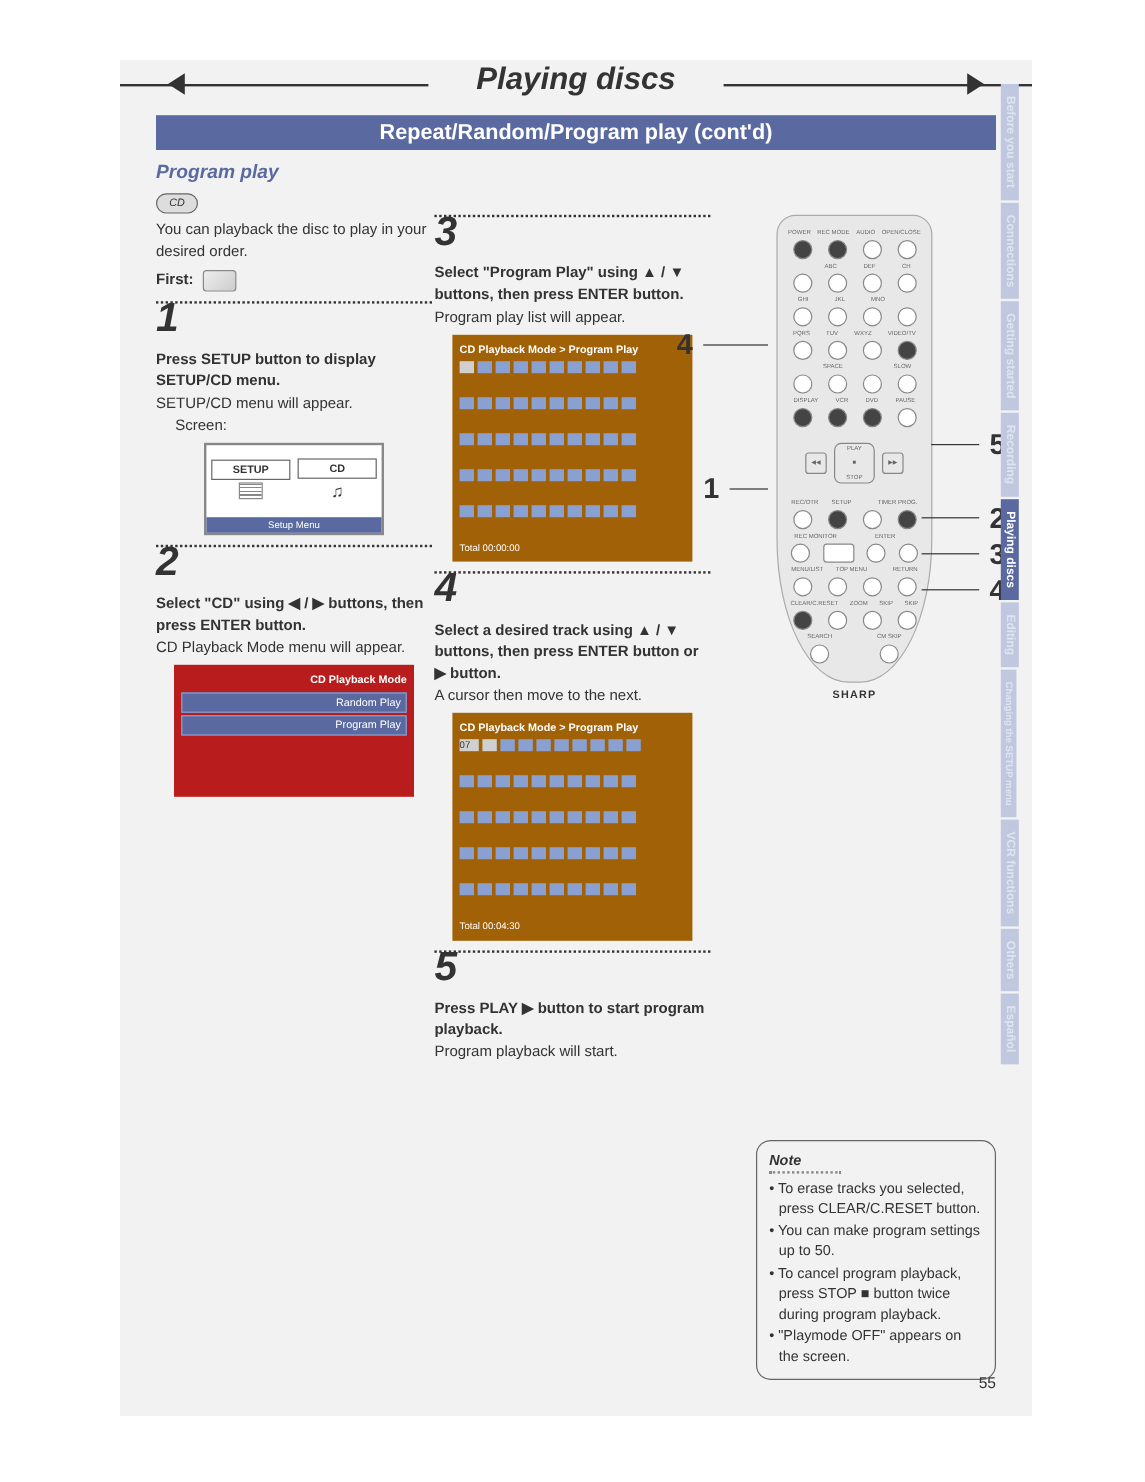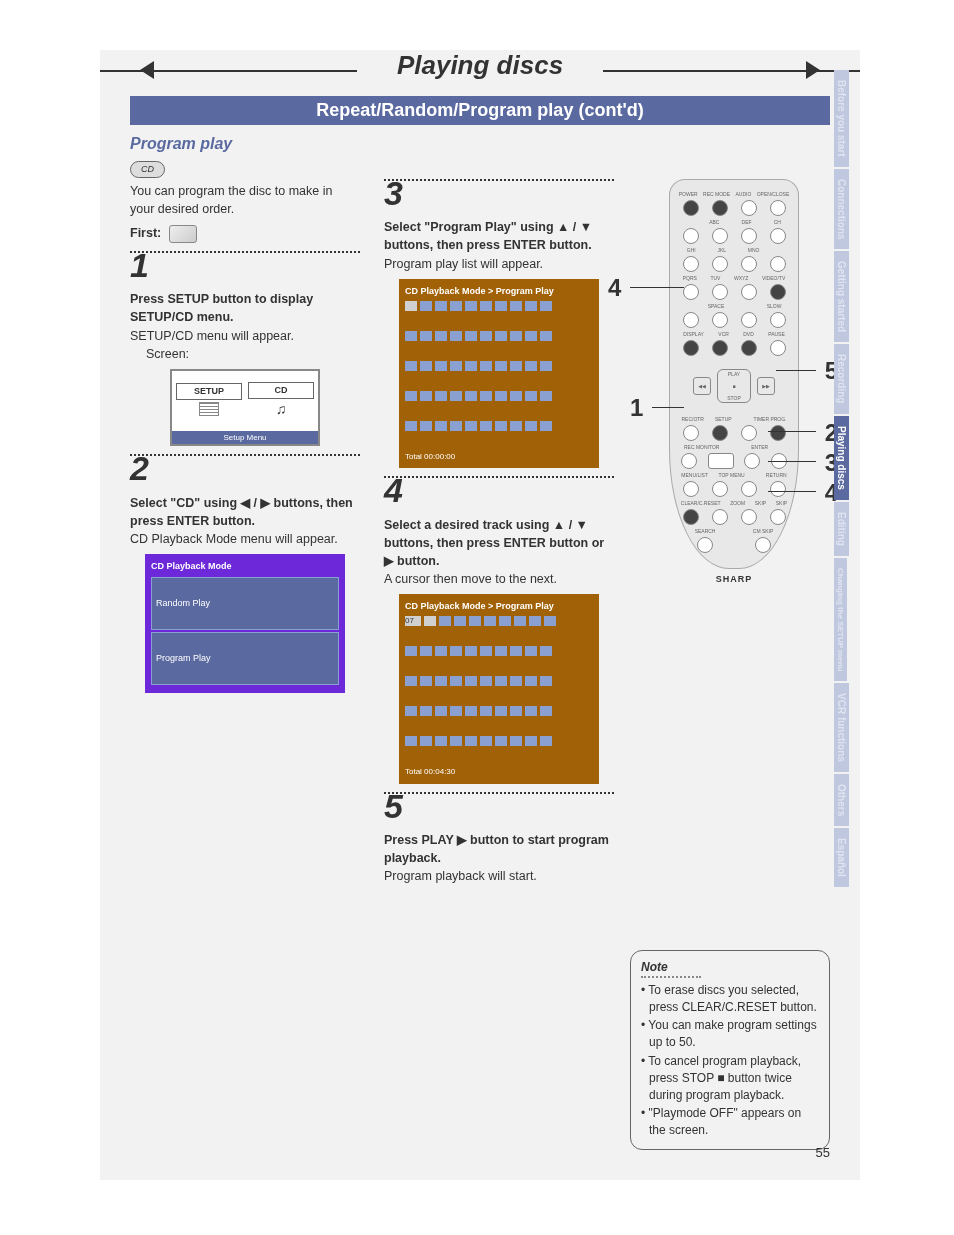--- a/index.html
+++ b/index.html
@@ -57,21 +57,21 @@
   }
   .section-head {
     color: #5a6aa0;
     font-weight: bold;
     font-style: italic;
     margin: 4px 30px 6px 30px;
     font-size: 16px;
   }
   .cols {
     display: flex;
-    gap: 24px;
+    gap: 2px;
     padding: 0 30px;
   }
   .col1, .col2 { width: 230px; font-size: 12.5px; line-height: 1.45; }
   .col3 { flex: 1; position: relative; }
   .dots {
     border-top: 2px dotted #333;
     margin: 8px 0 0 0;
   }
   .stepnum {
     font-size: 34px;
@@ -95,33 +95,34 @@
     align-items: center;
     padding: 4px;
     gap: 6px;
   }
   .screen-box .foot {
     background: #5a6aa0; color: #fff;
     text-align: center; padding: 1px 0;
     font-size: 8px;
   }
   .menu-box {
-    background: #6d28d9;
+    background: #b91c1c;
     color: #fff;
     width: 200px;
     font-size: 9px;
     padding: 6px;
     margin: 6px auto;
     min-height: 110px;
+    text-align: right;
   }
   .menu-box .mhead { font-weight: bold; margin-bottom: 4px; }
   .menu-box .mitem {
     background: #5a6aa0;
     border: 1px solid #8aa0d0;
-    padding: 19px 4px;
+    padding: 1px 4px;
     margin-bottom: 2px;
   }
   .prog-box {
     background: #a16207;
     color: #fff;
     width: 200px;
     font-size: 8px;
     padding: 6px;
     margin: 6px auto;
   }
@@ -252,21 +253,21 @@
     <span class="title">Playing discs</span>
   </div>
 
   <div class="subtitle-band">Repeat/Random/Program play (cont'd)</div>
   <div class="section-head">Program play</div>
 
   <div class="cols">
 
     <div class="col1">
       <span class="cd-badge">CD</span>
-      <p>You can program the disc to make in your desired order.</p>
+      <p>You can playback the disc to play in your desired order.</p>
       <p style="margin-top:6px;">
         <span class="bold">First:</span>
         <span style="display:inline-block;width:28px;height:18px;border:1px solid #888;border-radius:3px;vertical-align:middle;margin-left:4px;background:linear-gradient(135deg,#eee,#ccc);"></span>
       </p>
 
       <div class="dots"></div>
       <div class="stepnum">1</div>
       <p class="bold">Press SETUP button to display SETUP/CD menu.</p>
       <p>SETUP/CD menu will appear.</p>
       <p class="indent">Screen:</p>
@@ -600,21 +601,21 @@
       <div class="callout-num" style="right:-8px;top:320px;">4</div>
       <div class="callout-line" style="right:14px;top:272px;width:48px;height:1px;"></div>
       <div class="callout-line" style="right:14px;top:302px;width:48px;height:1px;"></div>
       <div class="callout-line" style="right:14px;top:332px;width:48px;height:1px;"></div>
     </div>
   </div>
 
   <div class="note-box">
     <div class="nhead">Note</div>
     <ul>
-      <li>• To erase discs you selected, press CLEAR/C.RESET button.</li>
+      <li>• To erase tracks you selected, press CLEAR/C.RESET button.</li>
       <li>• You can make program settings up to 50.</li>
       <li>• To cancel program playback, press STOP ■ button twice during program playback.</li>
       <li>• "Playmode OFF" appears on the screen.</li>
     </ul>
   </div>
 
   <div class="pagenum">55</div>
 </div>
 
 <div class="side-tabs" style="left:834px;">

